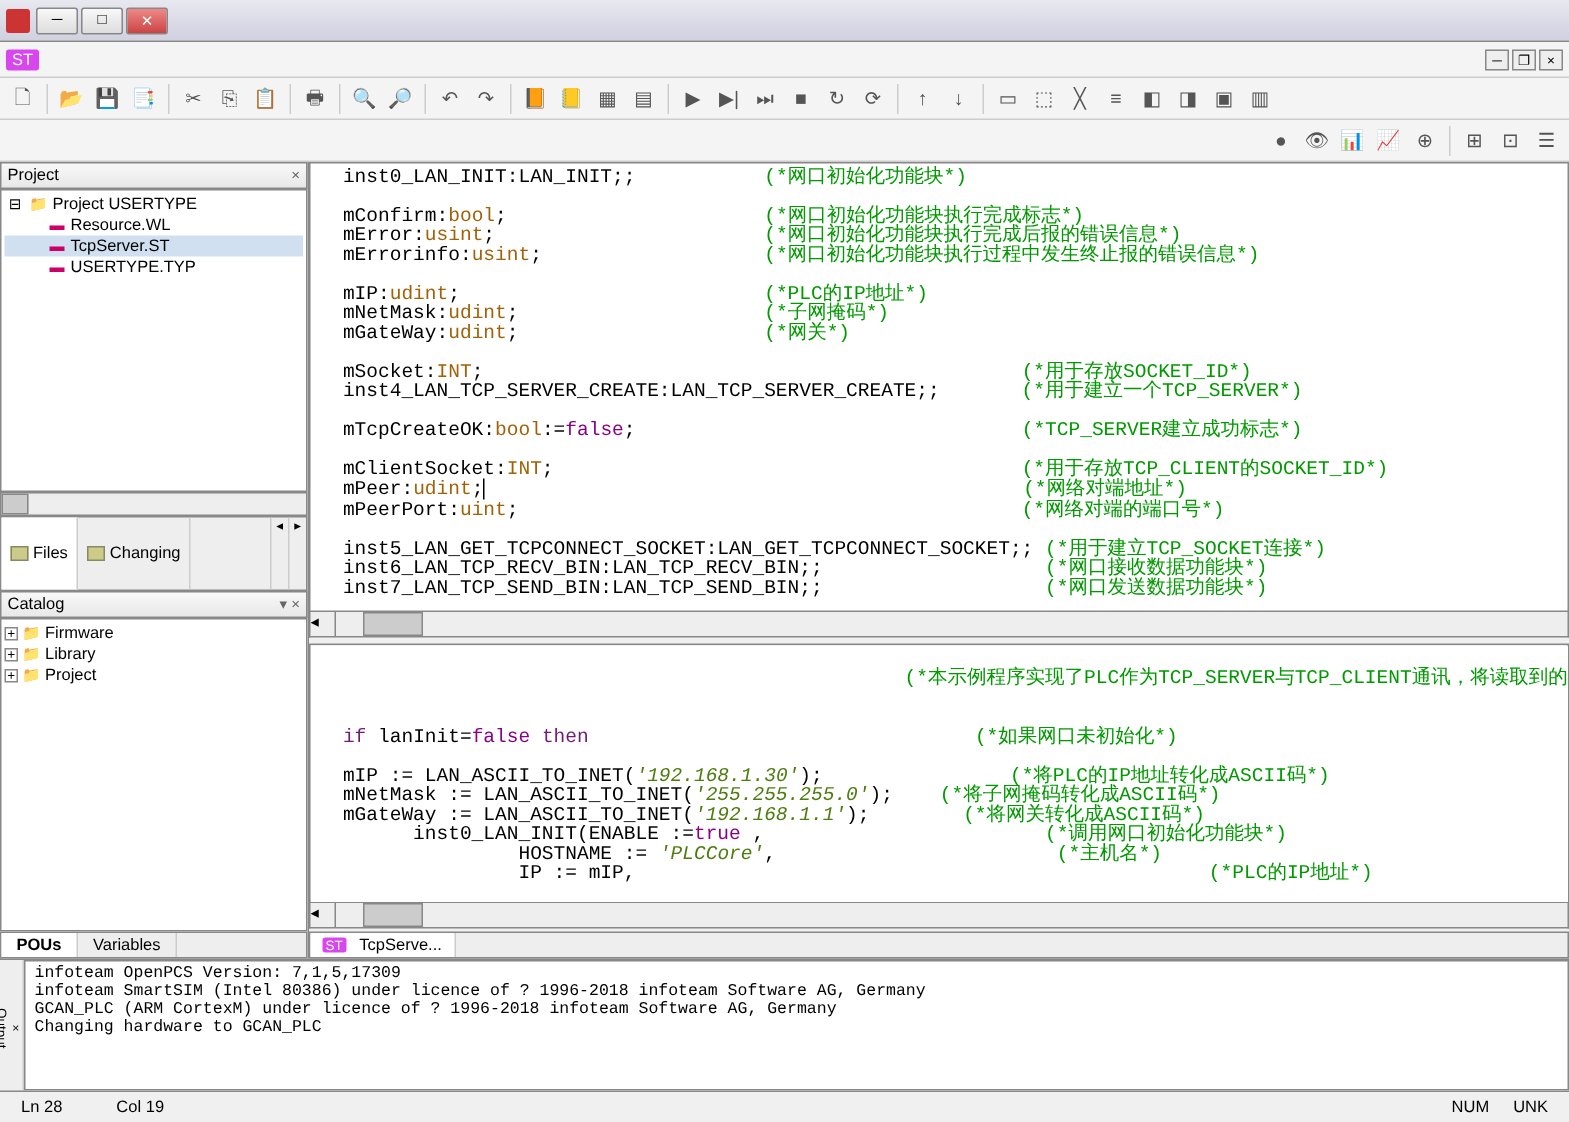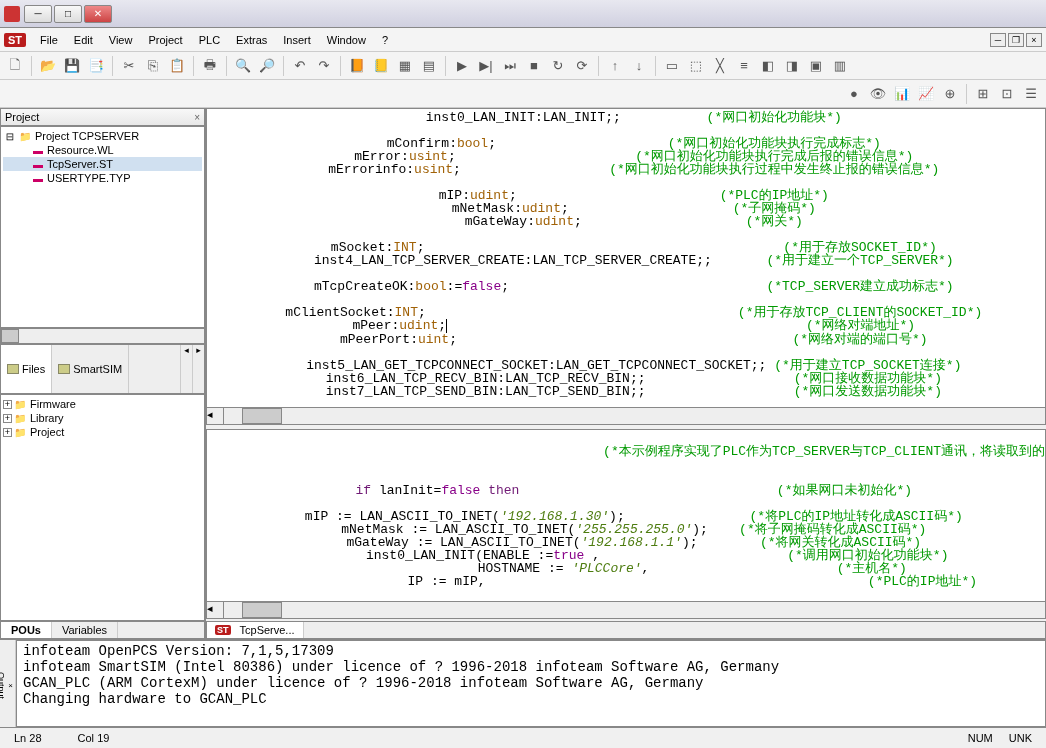--- a/index.html
+++ b/index.html
@@ -4,21 +4,21 @@
 <style>
 * { margin: 0; padding: 0; box-sizing: border-box; }
 body { font-family: Tahoma, sans-serif; font-size: 11px; background: #f0f0f0; width: 1046px; height: 748px; overflow: hidden; display: flex; flex-direction: column; }
 .titlebar { background: linear-gradient(#e8e8f0, #d0d0e0); height: 28px; display: flex; align-items: center; padding: 0 4px; border-bottom: 1px solid #888; }
 .titlebar-icon { width: 16px; height: 16px; background:#c33; border-radius:2px; margin-right: 4px; }
 .titlebar-text { flex: 1; font-size: 12px; color: #333; white-space: nowrap; overflow: hidden; }
 .win-controls { display: flex; gap: 2px; }
 .win-btn { width: 28px; height: 18px; background: linear-gradient(#f8f8f8,#ddd); border: 1px solid #888; font-size: 10px; display:flex; align-items:center; justify-content:center; cursor:pointer; border-radius:2px;}
 .win-btn.close { background: linear-gradient(#e88,#c44); color:#fff; }
 .menubar { background: #f4f4f4; height: 24px; display: flex; align-items: center; padding: 0 4px; border-bottom: 1px solid #ccc; }
-.st-badge { background:#b91c1c; color:#fff; font-weight:bold; padding:1px 4px; margin-right:6px; font-size:11px; border-radius:2px;text-align:center;}
+.st-badge { background:#d946ef; color:#fff; font-weight:normal; padding:1px 4px; margin-right:6px; font-size:11px; border-radius:2px;text-align:center;}
 .menu-item { padding: 3px 8px; cursor: pointer; }
 .mdi-controls { margin-left:auto; display:flex; gap:2px; }
 .mdi-btn { width:16px; height:14px; border:1px solid #888; background:#eee; font-size:9px; display:flex;align-items:center;justify-content:center; cursor:pointer;}
 .toolbar { background:#f4f4f4; height:28px; display:flex; align-items:center; padding:2px 4px; border-bottom:1px solid #ccc; gap:2px; }
 .tool-btn { width:22px; height:22px; display:flex; align-items:center; justify-content:center; border:1px solid transparent; cursor:pointer; font-size:13px; color:#555; }
 .tool-sep { width:1px; height:20px; background:#ccc; margin:0 3px; }
 .toolbar2 { justify-content:flex-end; }
 .main-area { flex:1; display:flex; min-height:0; }
 .left-panel { width:206px; display:flex; flex-direction:column; border-right:1px solid #888; }
 .panel-head { background:linear-gradient(#f8f8f8,#e8e8e8); border:1px solid #888; padding:2px 4px; display:flex; align-items:center; font-size:11px; }
@@ -37,52 +37,51 @@
 .btab-icon{ width:12px;height:10px;background:#cc8;border:1px solid #886;}
 .small-controls{ margin-left:auto; display:flex;}
 .small-btn{ width:12px; font-size:9px; text-align:center; border-left:1px solid #ccc; cursor:pointer;}
 .catalog-panel { height:245px; display:flex; flex-direction:column; }
 .catalog-tree { flex:1; background:#fff; border:1px solid #888; padding:2px; font-size:11px; overflow:auto;}
 .plus-icon{ width:9px;height:9px;border:1px solid #888; display:inline-flex;align-items:center;justify-content:center;font-size:9px;margin-right:2px;background:#fff;}
 .pous-tabs{ display:flex; background:#eee; border:1px solid #888;}
 .ptab{ padding:2px 10px; border-right:1px solid #ccc; cursor:pointer;}
 .ptab.active{ background:#fff;font-weight:bold;}
 .editor-area { flex:1; display:flex; flex-direction:column; min-width:0; }
-.code-pane { background:#fff; border:1px solid #888; font-family:'Courier New',monospace; font-size:13px; line-height:1.0; overflow:auto; padding:2px 6px; white-space:pre;text-align:center; }
+.code-pane { background:#fff; border:1px solid #888; font-family:'Courier New',monospace; font-size:13px; line-height:1.0; overflow:auto; padding:2px 6px; white-space:pre; }
 .code-upper { height:300px; }
 .code-lower { flex:1; margin-top:4px; }
 .code-scroll-h { height:17px; background:#eee; border:1px solid #888; border-top:none; display:flex;}
 .code-scroll-h .sthumb{ width:40px; background:#ccc; border:1px solid #888; margin-left:18px;}
 .filetabs { display:flex; background:#eee; border:1px solid #888; margin-top:2px;}
 .filetab { padding:2px 8px; display:flex; align-items:center; gap:3px; border-right:1px solid #ccc; cursor:pointer;}
 .filetab.active{ background:#fff;}
 .output-panel { height:88px; border-top:1px solid #888; display:flex; }
 .output-gutter{ width:16px; background:#eee; border-right:1px solid #ccc; font-size:9px; writing-mode:vertical-rl; text-align:center; padding-top:4px;}
-.output-text { flex:1; background:#fff; font-family:'Courier New',monospace; font-size:14px; padding:2px 6px; white-space:pre; overflow:auto; border:1px solid #888;}
+.output-text { flex:1; background:#fff; font-family:'Courier New',monospace; font-size:11px; padding:2px 6px; white-space:pre; overflow:auto; border:1px solid #888;}
 .statusbar { height:21px; background:#f0f0f0; border-top:1px solid #888; display:flex; align-items:center; padding:0 6px; font-size:11px; gap:20px;}
 .statusbar .cell { padding:0 8px;text-align:center; }
 .statusbar .right { margin-left:auto; display:flex;}
 .kw{color:#701a75;} .ty{color:#a16207;} .cm{color:#090;} .str{color:#4d7c0f;font-style:italic;} .val{color:#808;}
 .caret{ display:inline-block; width:1px; height:14px; background:#000; vertical-align:middle;}
 </style>
 </head>
 <body>
 
 <div class="titlebar">
   <div class="titlebar-icon"></div>
   <div class="win-controls">
     <div class="win-btn">─</div>
     <div class="win-btn">□</div>
     <div class="win-btn close">✕</div>
   </div>
 </div>
 
 <div class="menubar">
   <span class="st-badge">ST</span>
-  <span id="menu-container"><span class="menu-item">File</span><span class="menu-item">Edit</span><span class="menu-item">View</span><span class="menu-item">Project</span><span class="menu-item">PLC</span><span class="menu-item">Extras</span><span class="menu-item">Insert</span><span class="menu-item">Window</span><span class="menu-item">?</span></span>
   <div class="mdi-controls">
     <div class="mdi-btn">─</div>
     <div class="mdi-btn">❐</div>
     <div class="mdi-btn">×</div>
   </div>
 </div>
 
 <div class="toolbar">
   <div class="tool-btn">🗋</div>
   <div class="tool-sep"></div>
@@ -142,47 +141,51 @@
 <div class="main-area">
   <div class="left-panel">
     <div class="panel-head">
       <span>Project</span>
       <span class="pin">×</span>
     </div>
     <div class="tree">
       <div class="tree-row">
         <span class="tree-icon">⊟</span>
           <span class="tree-icon folder-ic">📁</span>
-        <span>Project TCPSERVER</span>
+        <span>Project USERTYPE</span>
       </div>
       <div id="tree-items">
           <div class="tree-row ind2"><span class="tree-icon file-ic">▬</span>Resource.WL</div>
           <div class="tree-row ind2 sel"><span class="tree-icon file-ic">▬</span>TcpServer.ST</div>
           <div class="tree-row ind2"><span class="tree-icon file-ic">▬</span>USERTYPE.TYP</div>
         </div>
     </div>
     <div class="hscroll-dummy">
         <div class="thumb"></div>
       </div>
     <div class="bottom-tabs">
       <div class="btab active">
           <span class="btab-icon"></span>
           <span>Files</span>
         </div>
       <div class="btab">
           <span class="btab-icon"></span>
-          <span>SmartSIM</span>
+          <span>Changing</span>
         </div>
       <div class="small-controls">
           <div class="small-btn">◂</div>
           <div class="small-btn">▸</div>
         </div>
     </div>
 
     <div class="catalog-panel">
+      <div class="panel-head">
+        <span>Catalog</span>
+        <span class="pin">▾ ×</span>
+      </div>
       <div class="catalog-tree" id="catalog-items">
           <div class="tree-row"><span class="plus-icon">+</span><span class="tree-icon folder-ic">📁</span>Firmware</div>
           <div class="tree-row"><span class="plus-icon">+</span><span class="tree-icon folder-ic">📁</span>Library</div>
           <div class="tree-row"><span class="plus-icon">+</span><span class="tree-icon folder-ic">📁</span>Project</div>
         </div>
       <div class="pous-tabs">
         <div class="ptab active">POUs</div>
         <div class="ptab">Variables</div>
       </div>
     </div>

